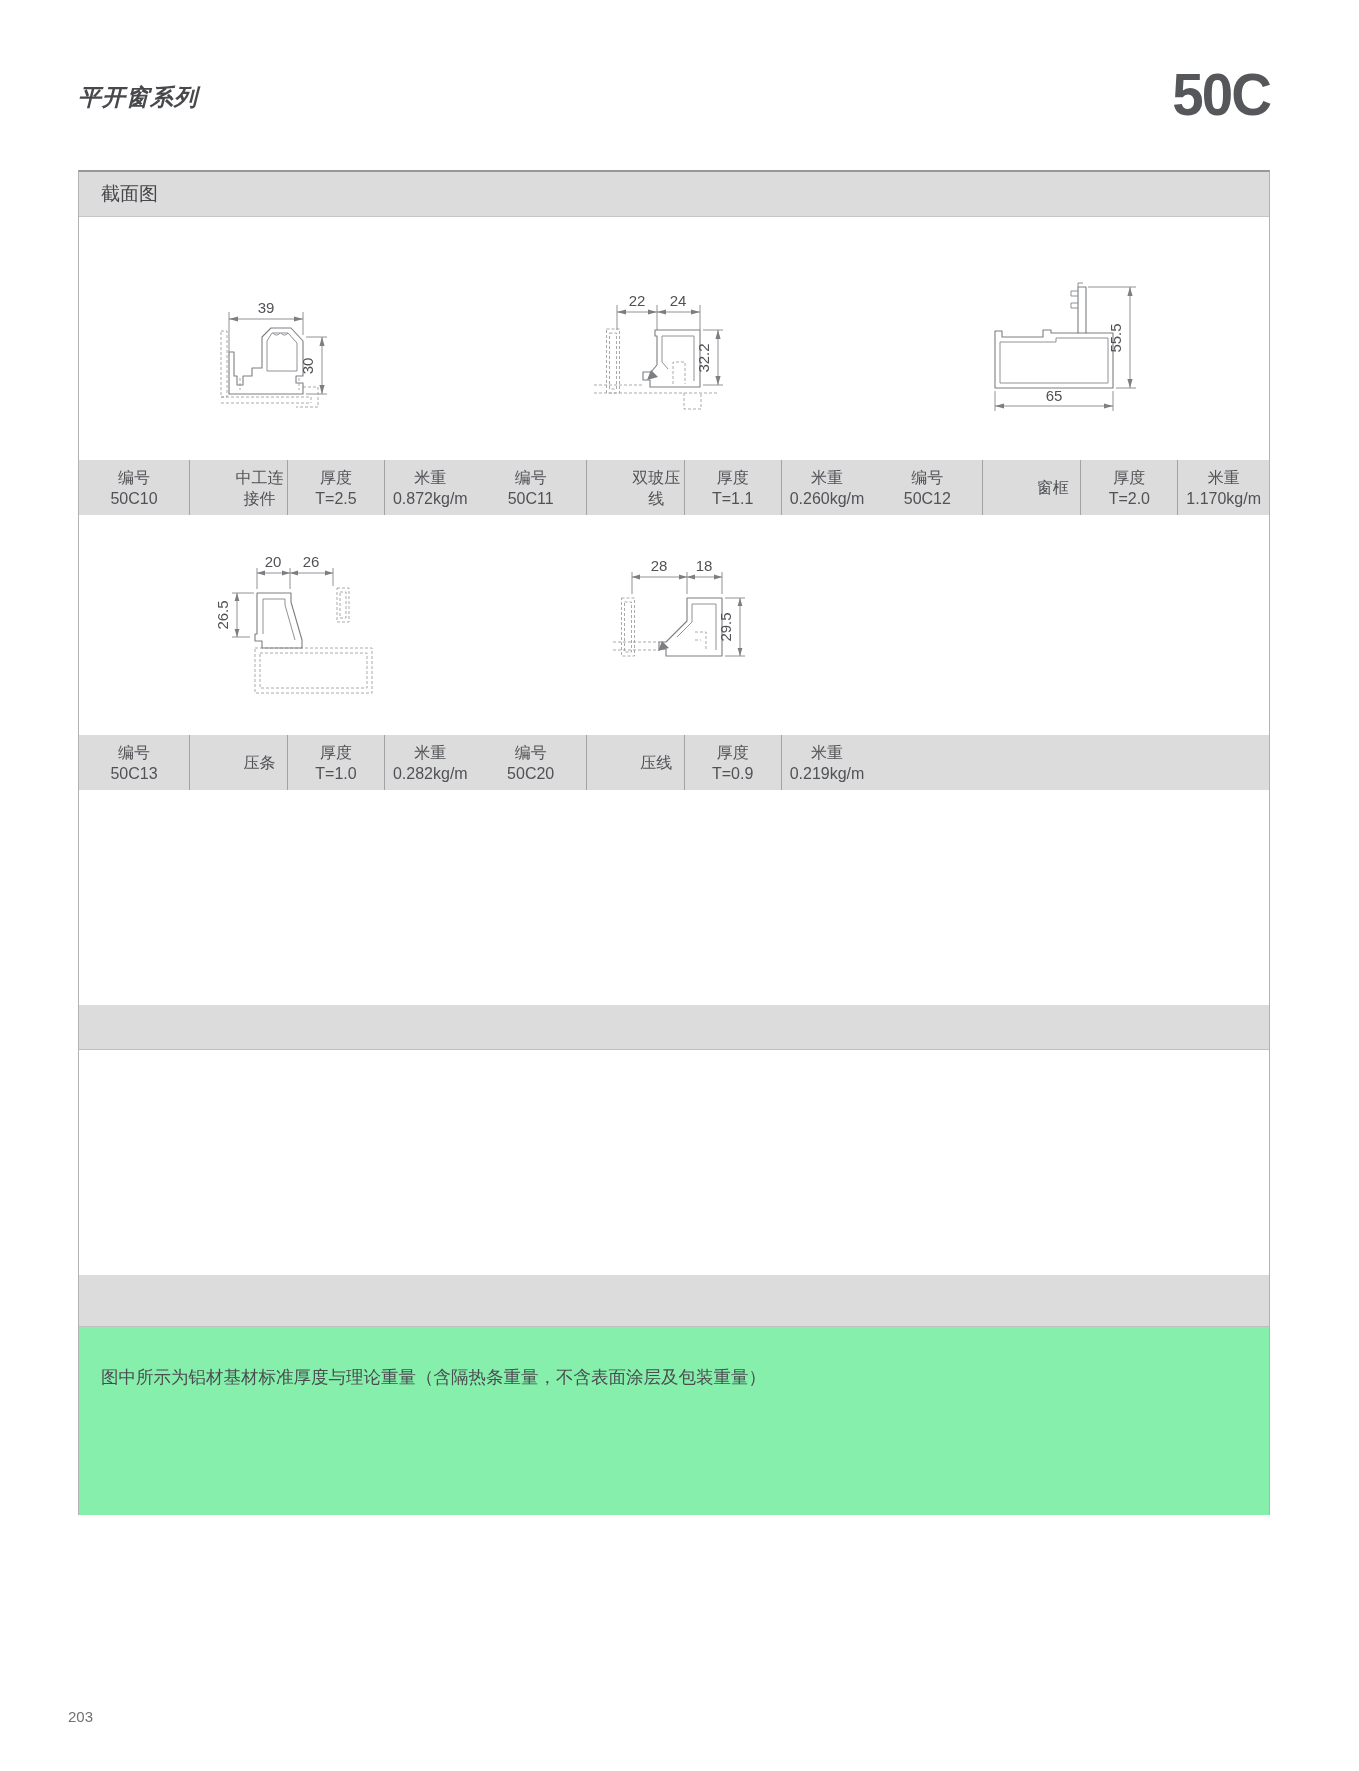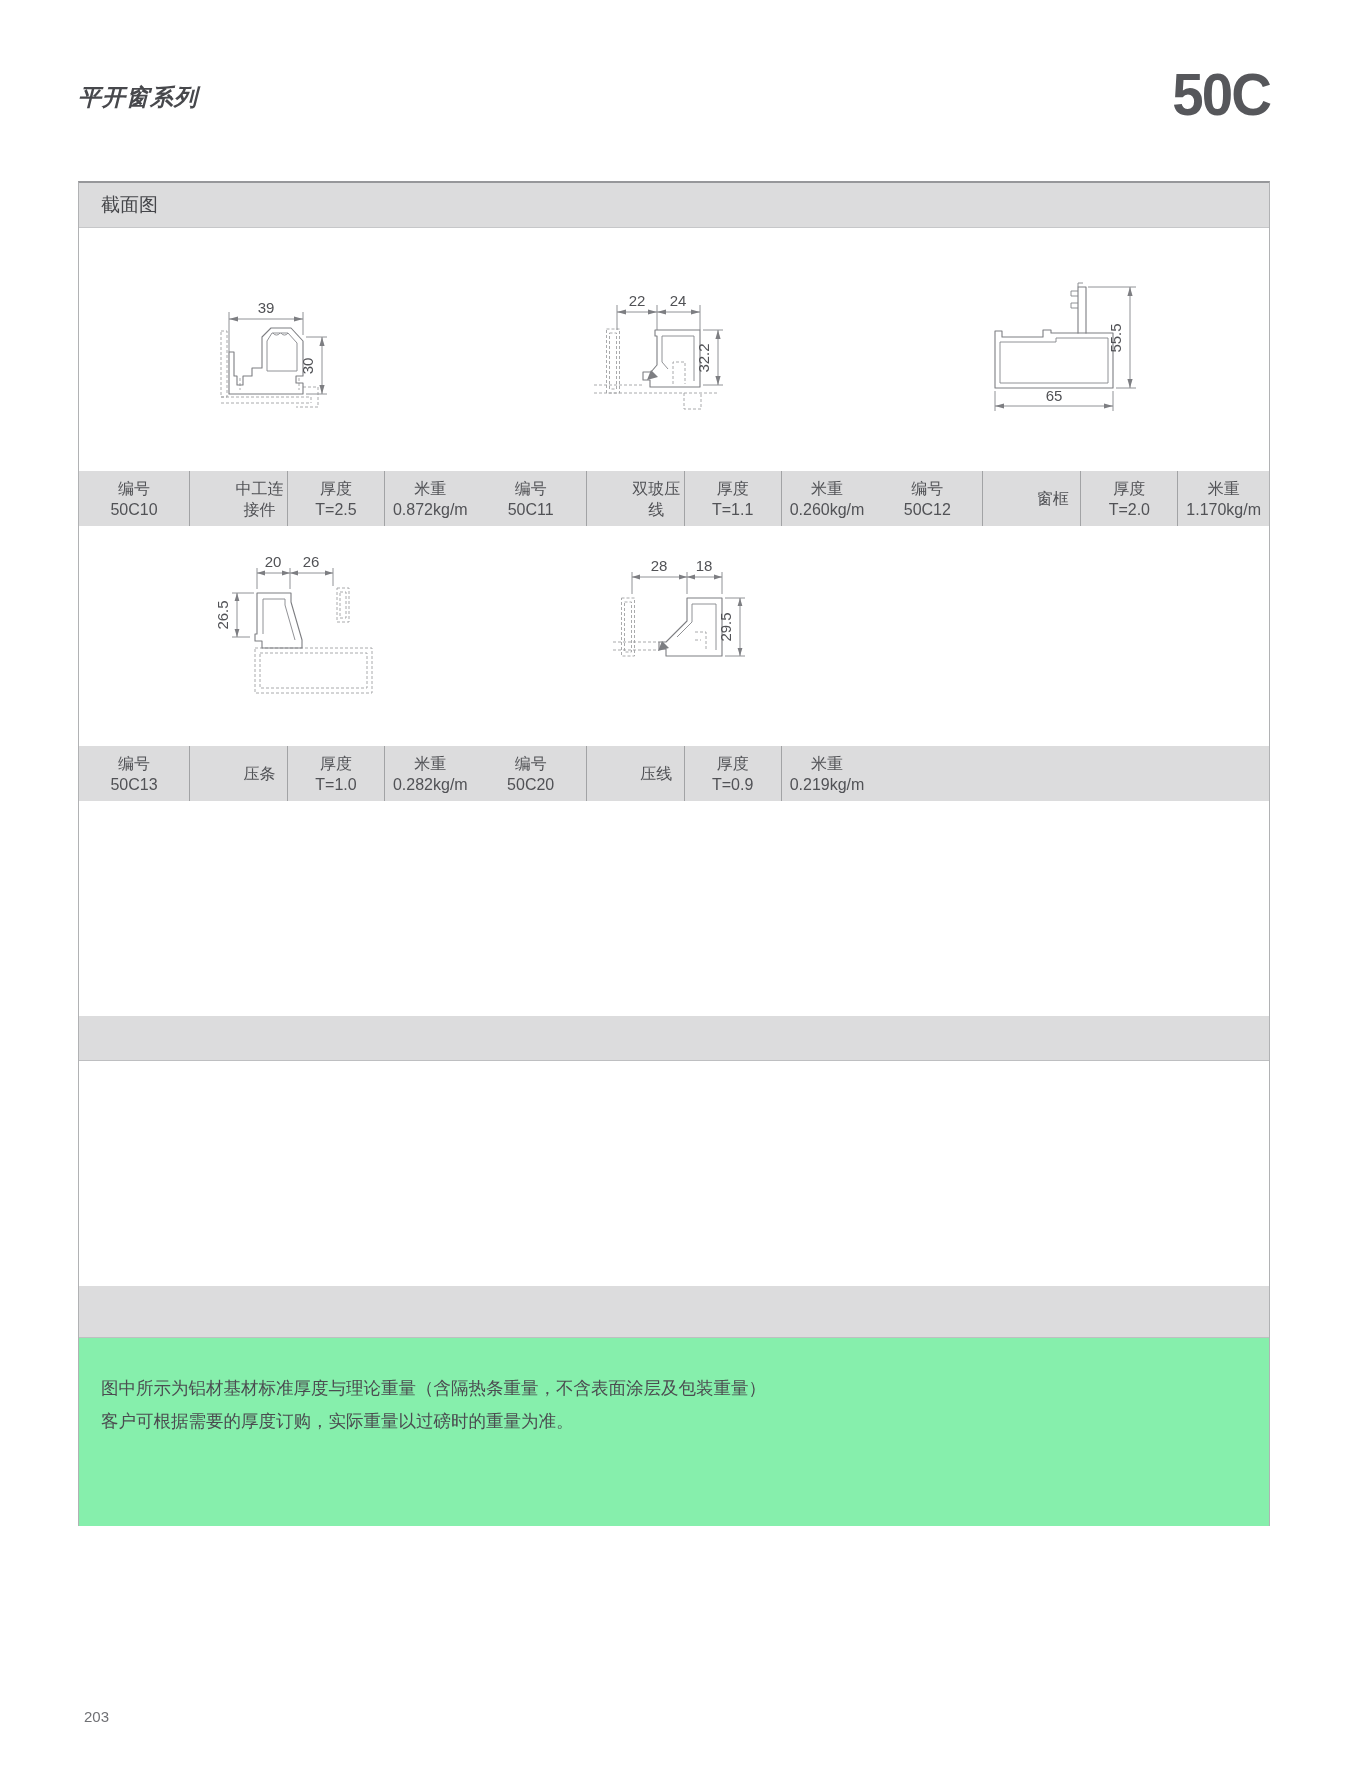--- a/index.html
+++ b/index.html
@@ -7,21 +7,21 @@
         font-family:"Liberation Sans","DejaVu Sans",sans-serif;color:#505155;overflow:hidden;}
 
   
   .series-title{position:absolute;left:78px;top:82px;font-size:23px;font-weight:700;
                 color:#47484c;letter-spacing:1px;font-style:italic;}
   .series-code{position:absolute;right:89px;top:60px;font-size:60px;font-weight:700;
                color:#56575b;letter-spacing:-2px;transform:scaleX(.94);transform-origin:right top;}
 
   
   .ptable{position:absolute;left:78px;top:170px;width:1192px;height:1345px;box-sizing:border-box;
-          border:1px solid #b1b2b4;border-top:2px solid #96979a;margin-top:11px;}
+          border:1px solid #b1b2b4;border-top:2px solid #96979a;}
   .trow{position:absolute;left:0;width:100%;box-sizing:border-box;}
   .row-header{top:0;height:45px;background:#dcdcdd;border-bottom:1px solid #c6c7c9;
               display:flex;align-items:center;padding-left:22px;font-size:19px;color:#45464a;}
   .row-draw1{top:45px;height:243px;background:#fff;}
   .row-data1{top:288px;height:55px;}
   .row-draw2{top:343px;height:220px;background:#fff;}
   .row-data2{top:563px;height:55px;}
   .row-draw3{top:618px;height:215px;background:#fff;}
   .row-data3{top:833px;height:45px;background:#dcdcdd;border-bottom:1px solid #bebfc1;}
   .row-draw4{top:878px;height:225px;background:#fff;}
@@ -43,21 +43,21 @@
   .profile-svg{position:absolute;overflow:visible;}
   .profile-svg text{font-family:"Liberation Sans","DejaVu Sans",sans-serif;font-size:15px;fill:#515256;}
   .sl{fill:none;stroke:#7d7e82;stroke-width:1.1;stroke-linejoin:round;stroke-linecap:square;}
   .sl2{fill:none;stroke:#85868a;stroke-width:.9;stroke-linejoin:round;}
   .dsh{fill:none;stroke:#9fa0a3;stroke-width:.9;stroke-dasharray:3 2;}
   .dim{fill:none;stroke:#85868a;stroke-width:.9;}
   .arr{fill:#7d7e82;stroke:none;}
 
   
   .note{position:absolute;left:22px;top:34px;font-size:17.5px;line-height:33px;color:#4b4c50;}
-  .page-number{position:absolute;left:84px;top:1708px;font-size:15px;color:#707175;}
+  .page-number{position:absolute;left:68px;top:1708px;font-size:15px;color:#707175;}
 </style>
 </head>
 <body>
 
 <div class="page">
 
   <div class="series-title">平开窗系列</div>
   <div class="series-code">50C</div>
 
   <div class="ptable">
@@ -169,21 +169,20 @@
     </div>
 
     <div class="trow row-draw3"></div>
     <div class="trow row-data3"></div>
     <div class="trow row-draw4"></div>
     <div class="trow row-data4"></div>
 
     <div class="trow row-footer">
       <div class="note">
         <div>图中所示为铝材基材标准厚度与理论重量（含隔热条重量，不含表面涂层及包装重量）</div>
-        <div>客户可根据需要的厚度订购，实际重量以过磅时的重量为准。</div>
       </div>
     </div>
   </div>
 
   <svg class="profile-svg" style="left:200px;top:298px;width:145px;height:115px" viewBox="200 298 145 115">
     <path class="dsh" d="M221 331 h6 v66 h-6 Z"></path>
     <path class="dsh" d="M221 397 H311 M221 403 H311 M311 397 V403"></path>
     <path class="dsh" d="M303 387 L318 387 L318 407 L296 407"></path>
     <path class="dsh" d="M240 378 V390 M299 378 V390"></path>
     <path class="sl" d="M234 352 L229 352 L229 394 L303 394 L303 383 L296 383 L296 376 L303 376 L303 341 L291 328 L271 328 L262 337 L262 368 L252 368 L252 376 L243 376 L243 385 L237 385 L237 376 L234 376 Z"></path>

